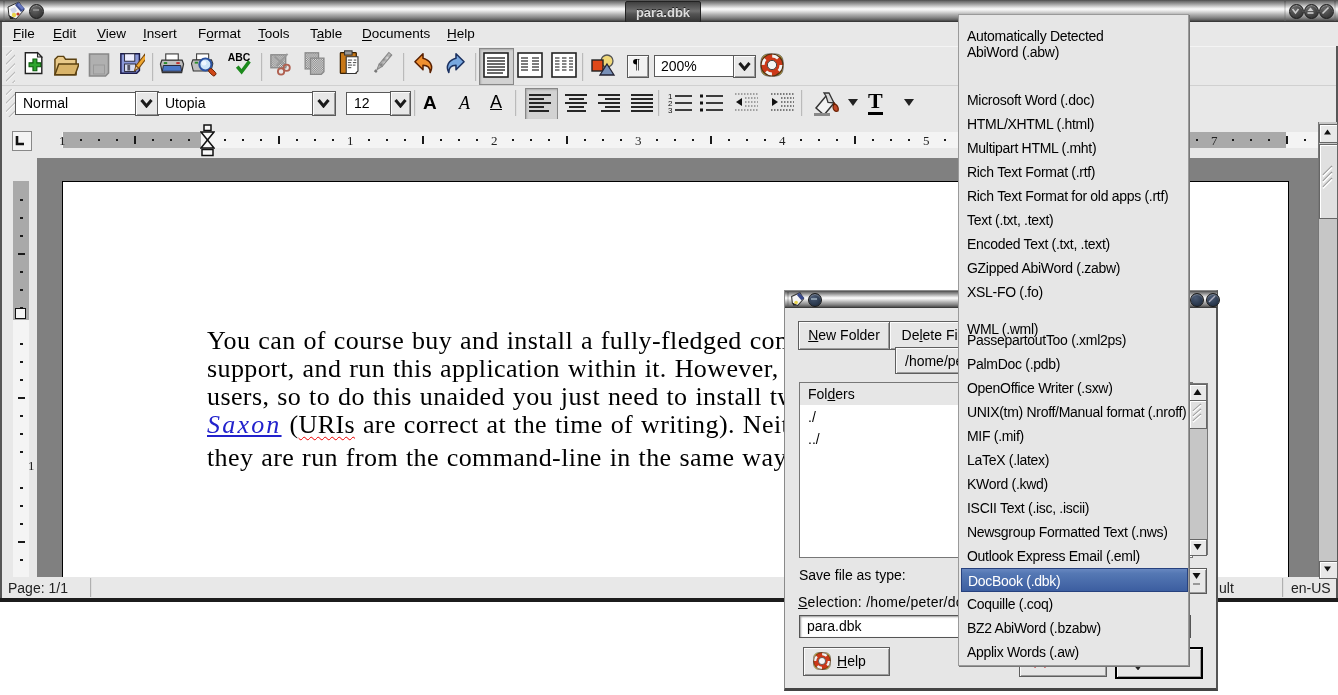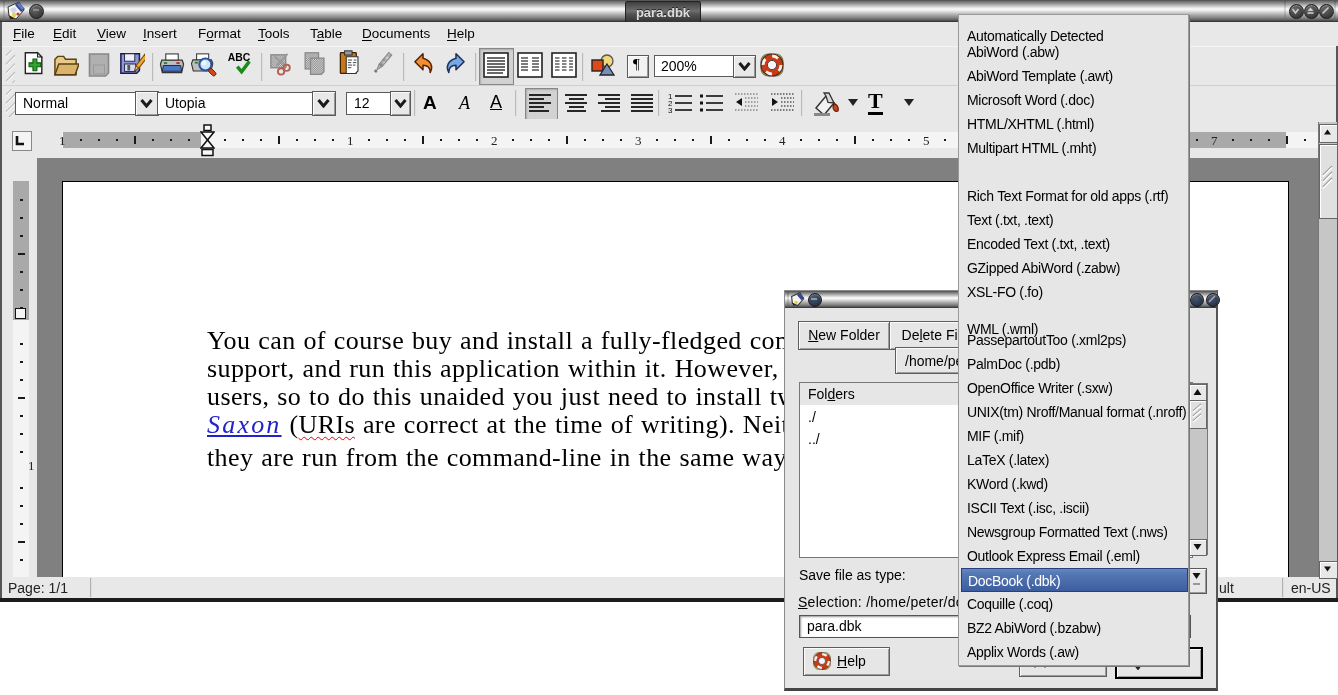--- a/index.html
+++ b/index.html
@@ -631,24 +631,24 @@
  <div class="gbtn" style="left:330px;top:356px;width:84px;height:28px;border:2px solid #000">
   <svg class="abs" style="left:14px;top:5px" width="16" height="16">
           <path d="M2,8 l5,6 l8,-11" fill="none" stroke="#222" stroke-width="3"></path>
         </svg>
   <span class="abs" style="left:36px;top:5px">OK</span>
  </div>
 </div>
 <div id="dropdown">
 <div class="ddi" style="top:9px"><span>Automatically Detected</span></div>
 <div class="ddi" style="top:25px"><span>AbiWord (.abw)</span></div>
-<div class="ddi" style="top:49px"><span>AbiWord Template (.awt)</span></div>
 <div class="ddi" style="top:73px"><span>Microsoft Word (.doc)</span></div>
 <div class="ddi" style="top:97px"><span>HTML/XHTML (.html)</span></div>
 <div class="ddi" style="top:121px"><span>Multipart HTML (.mht)</span></div>
+<div class="ddi" style="top:145px"><span>Rich Text Format (.rtf)</span></div>
 <div class="ddi" style="top:193px"><span>Text (.txt, .text)</span></div>
 <div class="ddi" style="top:169px"><span>Rich Text Format for old apps (.rtf)</span></div>
 <div class="ddi" style="top:217px"><span>Encoded Text (.txt, .text)</span></div>
 <div class="ddi" style="top:241px"><span>GZipped AbiWord (.zabw)</span></div>
 <div class="ddi" style="top:265px"><span>XSL-FO (.fo)</span></div>
 <div class="ddi" style="top:302px"><span>WML (.wml)</span></div>
 <div class="ddi" style="top:313px"><span>PassepartoutToo (.xml2ps)</span></div>
 <div class="ddi" style="top:337px"><span>PalmDoc (.pdb)</span></div>
 <div class="ddi" style="top:361px"><span>OpenOffice Writer (.sxw)</span></div>
 <div class="ddi" style="top:385px"><span>UNIX(tm) Nroff/Manual format (.nroff)</span></div>

